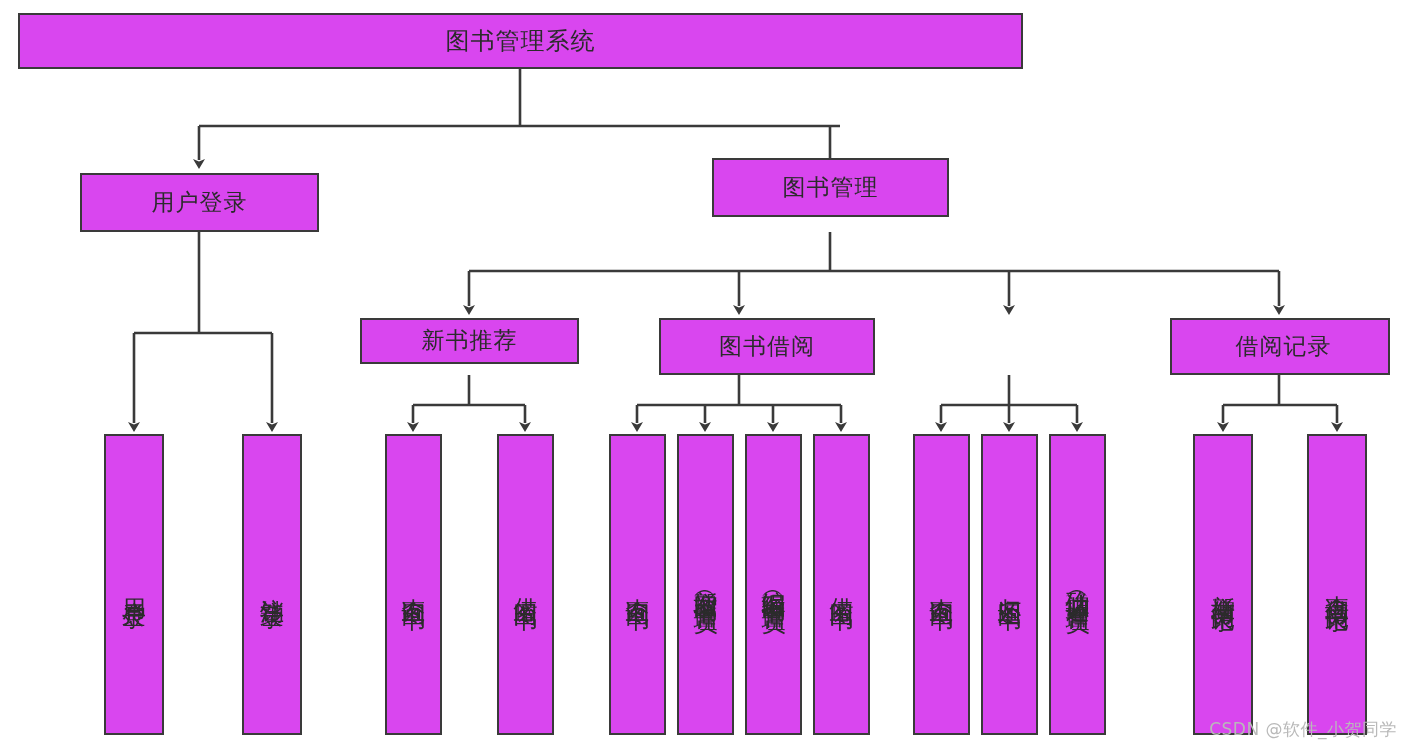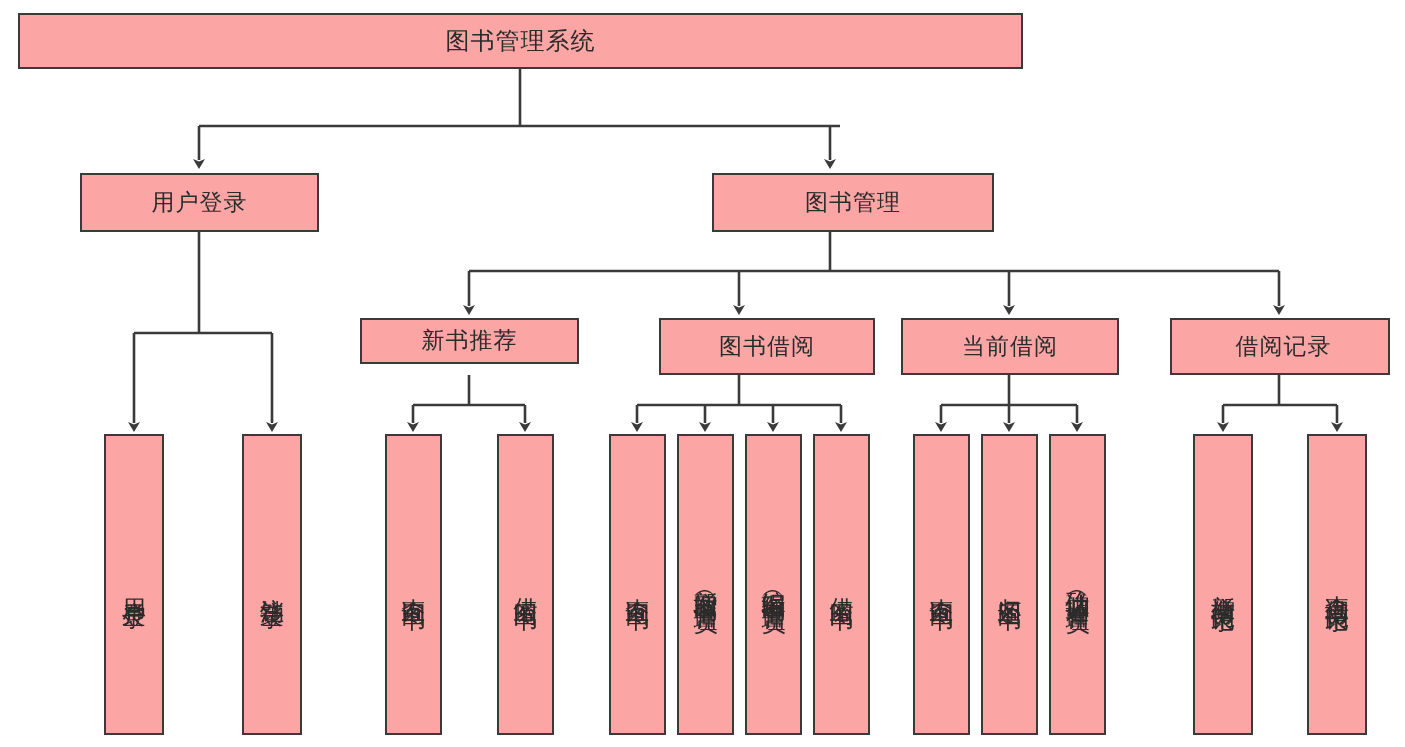--- a/index.html
+++ b/index.html
@@ -24,21 +24,21 @@
     left: 0;
     top: 0;
     width: 1405px;
     height: 747px;
     pointer-events: none;
   }
   .node {
     position: absolute;
     box-sizing: border-box;
     border: 2px solid #3a3a3a;
-    background: #fca5a5;
+    background: #d946ef;
     display: flex;
     align-items: center;
     justify-content: center;
     text-align: left;
     color: #2b2b2b;
   }
   .node.horiz {
     font-size: 23px;
     line-height: 1.2;
     letter-spacing: 1px;
@@ -121,25 +121,24 @@
       <path d="M1279,375 L1279,405"></path>
       <path d="M1223,405 L1337,405"></path>
       <path d="M1223,405 L1223,423" marker-end="url(#arrow)"></path>
       <path d="M1337,405 L1337,423" marker-end="url(#arrow)"></path>
     </g>
   </svg>
 
   <div class="node horiz root" style="left:18px; top:13px; width:1005px; height:56px;">图书管理系统</div>
 
   <div class="node horiz" style="left:80px; top:173px; width:239px; height:59px;">用户登录</div>
-  <div class="node horiz" style="left:712px; top:173px; width:282px; height:59px;">图书管理</div>
+  <div class="node horiz" style="left:712px; top:158px; width:237px; height:59px;">图书管理</div>
 
   <div class="node horiz" style="left:360px; top:318px; width:219px; height:46px;">新书推荐</div>
   <div class="node horiz" style="left:659px; top:318px; width:216px; height:57px;">图书借阅</div>
-  <div class="node horiz" style="left:901px; top:318px; width:218px; height:57px;">当前借阅</div>
   <div class="node horiz" style="left:1170px; top:318px; width:220px; height:57px;padding-left:7px;">借阅记录</div>
 
   <div class="node leaf" style="left:104px; top:434px; width:60px; height:301px;">
     <span class="vtext">用户登录</span>
   </div>
   <div class="node leaf" style="left:242px; top:434px; width:60px; height:301px;">
     <span class="vtext">注销登录</span>
   </div>
 
   <div class="node leaf" style="left:385px; top:434px; width:57px; height:301px;">
@@ -172,13 +171,14 @@
     <span class="vtext">确认归还（管理员）</span>
   </div>
 
   <div class="node leaf" style="left:1193px; top:434px; width:60px; height:301px;">
     <span class="vtext">新增借阅记录</span>
   </div>
   <div class="node leaf" style="left:1307px; top:434px; width:60px; height:301px;">
     <span class="vtext">查询借阅记录</span>
   </div>
 
+  <div class="watermark">CSDN @软件_小贺同学</div>
 </div>
 
 </body></html>

